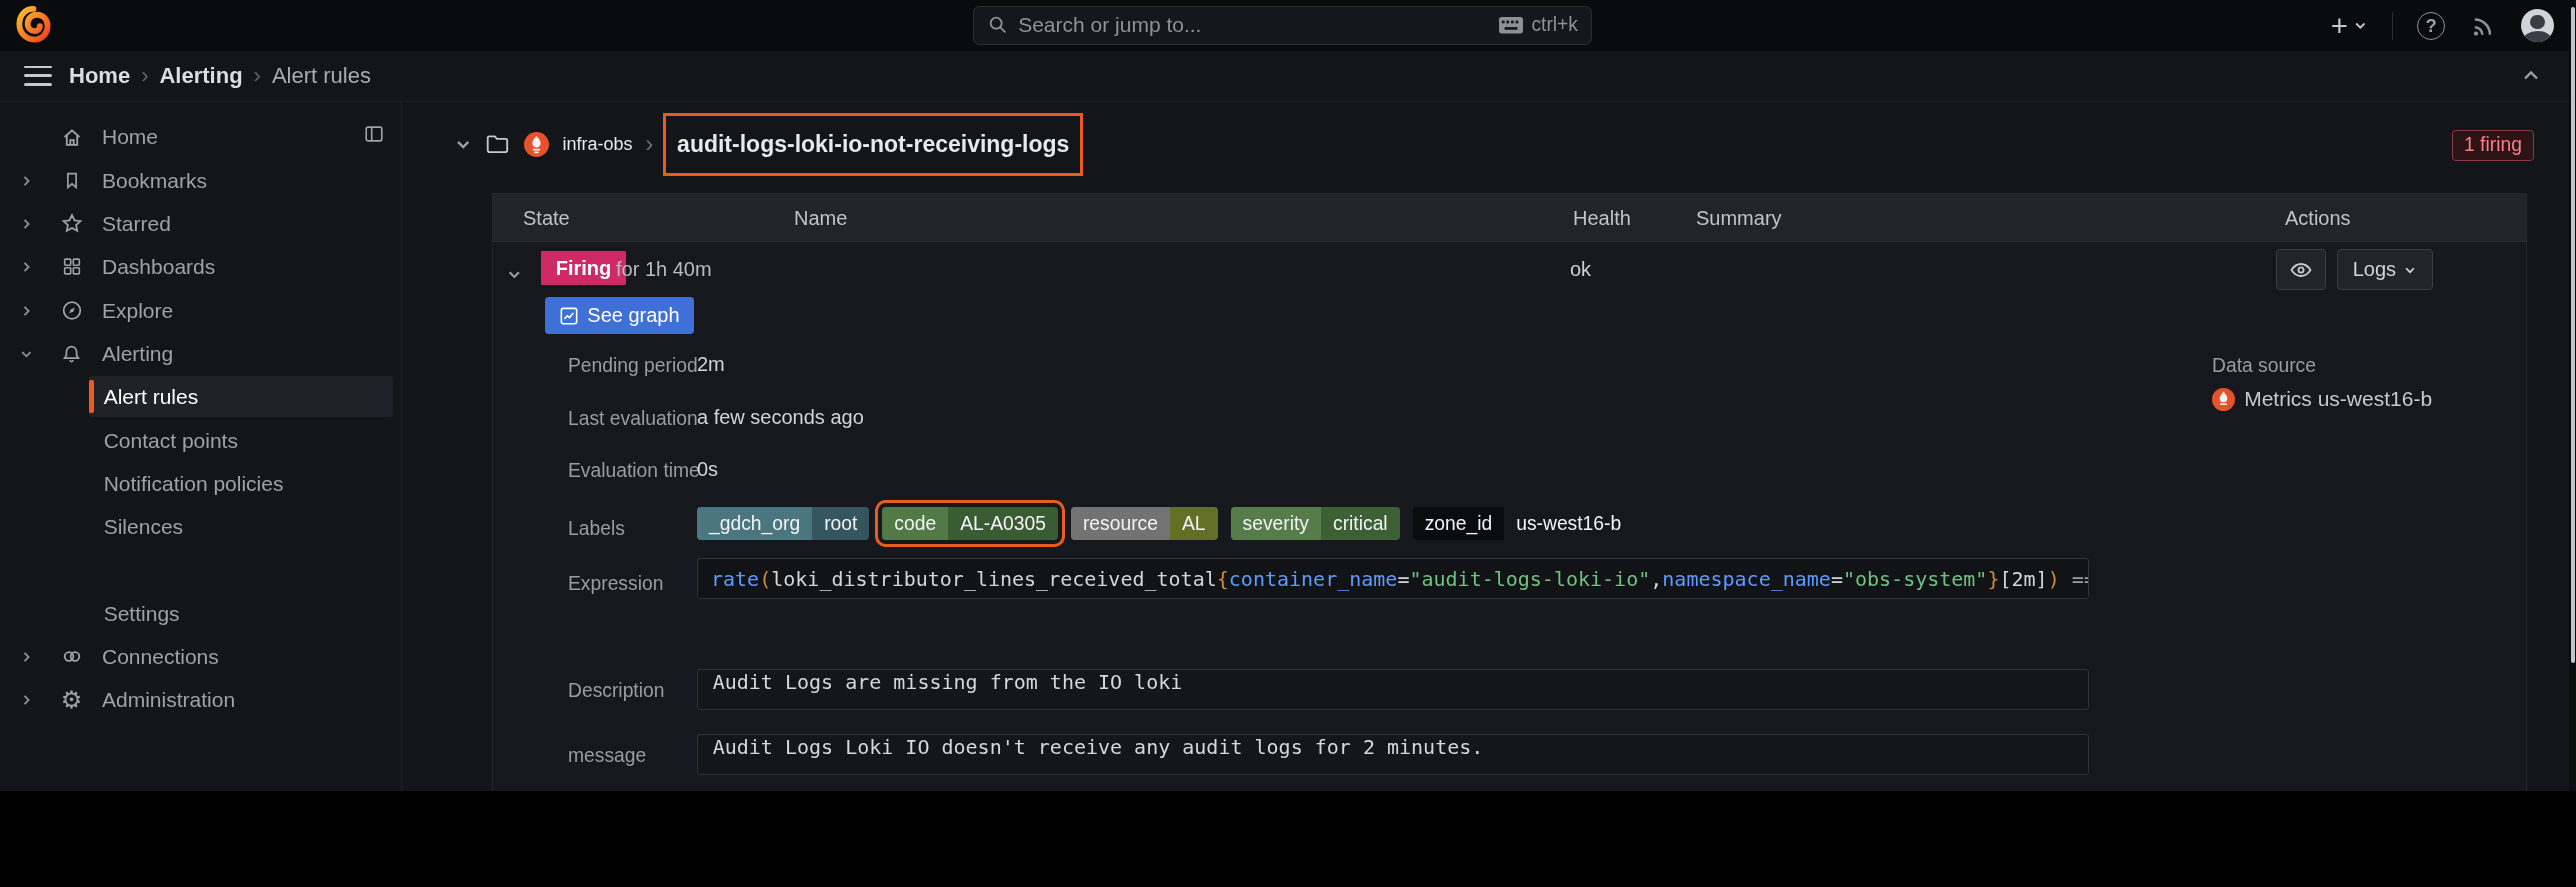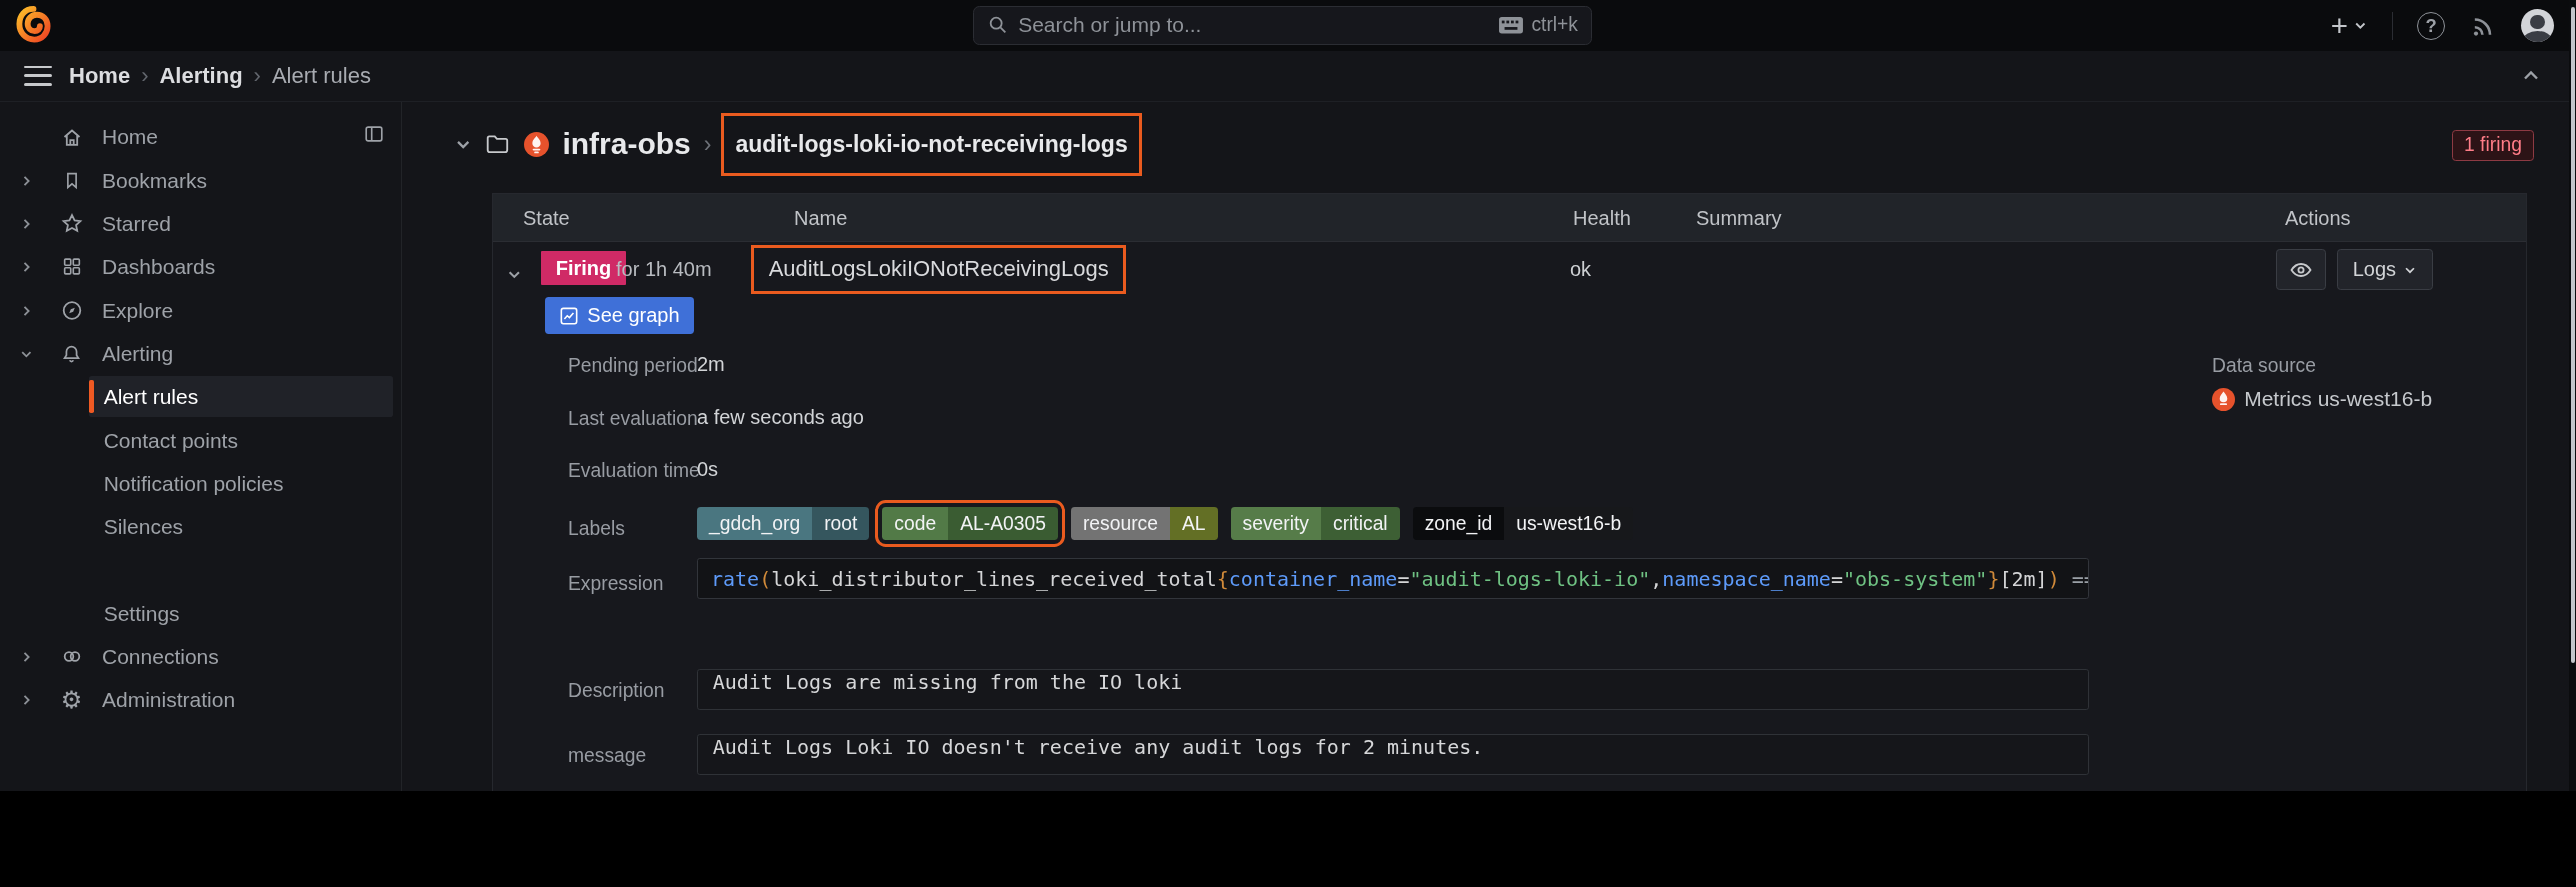--- a/index.html
+++ b/index.html
@@ -43,21 +43,21 @@
   .sb-row.sel{background:#202228;border-radius:2.8px}
   .sb-row.sel::before{content:"";position:absolute;left:0;top:3.7px;bottom:3.7px;width:4.6px;border-radius:1.8px;background:#ef5a23}
   .sb-row.sel .sb-lab{color:#fff;font-weight:500}
   .dock-ic{position:absolute;left:363px;top:22px;cursor:pointer}
 
   
   .main{position:absolute;top:101px;left:403px;right:0;bottom:0;background:#141519}
   .group-row{position:absolute;left:51px;top:20px;height:46px;display:flex;align-items:center;gap:13px}
   .grp-chev{display:flex;cursor:pointer}
   .grp-folder{display:flex;cursor:pointer}
-  .grp-name{color:#e8e9eb;font-size:30px;font-weight:700;white-space:nowrap;cursor:pointer}
+  .grp-name{color:#e8e9eb;font-size:18px;font-weight:400;white-space:nowrap;cursor:pointer}
   .grp-sep{color:#6d7178;font-size:23px}
   .grp-ann{padding:15px 11px;outline:3.7px solid #ea5b1f;color:#e8e9eb;font-size:23px;font-weight:700;white-space:nowrap;cursor:pointer}
   .firing-count{position:absolute;left:2049px;top:28.5px;background:#2c1316;border:0.9px solid #8d3a43;color:#ff7d88;font-size:19.3px;padding:3.7px 11px;border-radius:3.7px;white-space:nowrap}
 
   
   .rulecard{position:absolute;left:89px;top:92px;width:2035px;height:694px;background:#17181d;border:0.9px solid #26282e}
   .rc-head{position:absolute;top:0;left:0;right:0;height:48px;background:#212429;border-bottom:0.9px solid #2b2d33}
   .rc-col{position:absolute;top:50%;transform:translateY(-50%);color:#c0c3c7;font-size:20px;font-weight:500}
   .rc-chev{position:absolute;left:13px;top:72px;cursor:pointer;display:flex}
   .badge-firing{position:absolute;left:48px;top:57px;background:#d02a66;color:#fff;font-size:20px;font-weight:700;padding:5.5px 14.7px;border-radius:1px}
@@ -357,21 +357,20 @@
         <span class="rc-col" style="left:1792px">Actions</span>
       </div>
 
       <span class="rc-chev">
         <svg width="16.6" height="16.6" viewBox="0 0 16 16" fill="none" stroke="#9da1a7" stroke-width="2">
             <path d="M3.5 6 8 10.5 12.5 6"></path>
           </svg>
       </span>
       <span class="badge-firing">Firing</span>
       <span class="for-text">for 1h 40m</span>
-      <span class="rule-name-ann">AuditLogsLokiIONotReceivingLogs</span>
       <span class="health-ok">ok</span>
 
       <span class="btn-icon" style="left:1783px;top:55px">
         <svg width="24" height="24" viewBox="0 0 24 24" fill="none" stroke="#c7c9cc" stroke-width="1.8">
             <path d="M2.5 12C5 8 8.3 6 12 6s7 2 9.5 6c-2.5 4-5.8 6-9.5 6s-7-2-9.5-6z"></path>
             <circle cx="12" cy="12" r="2.6"></circle>
           </svg>
       </span>
       <span class="btn-more">
         <span>Logs</span>

